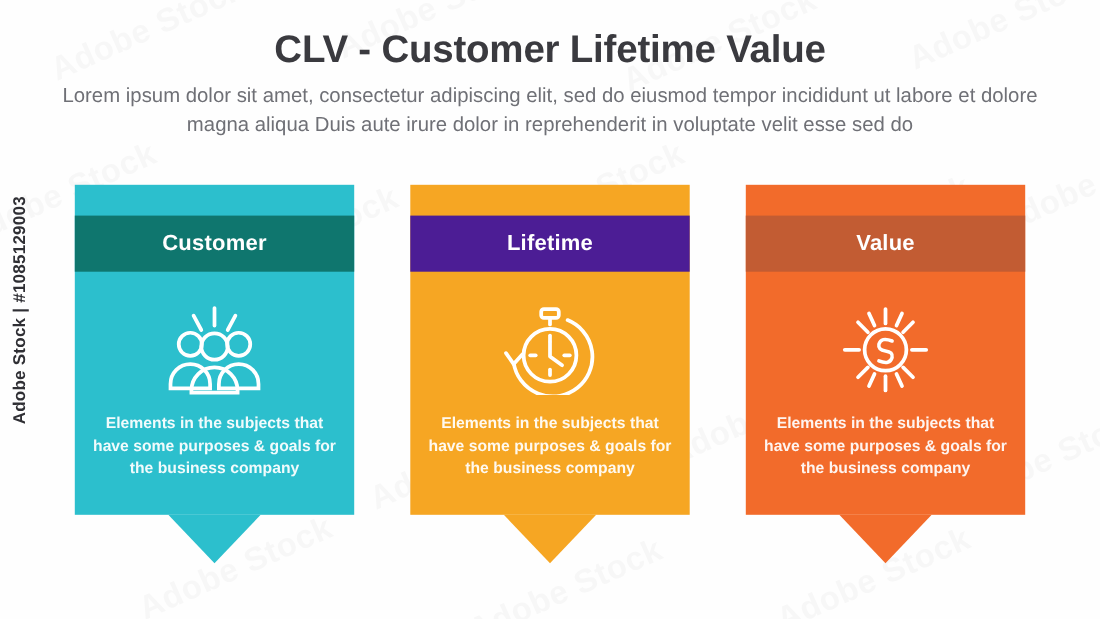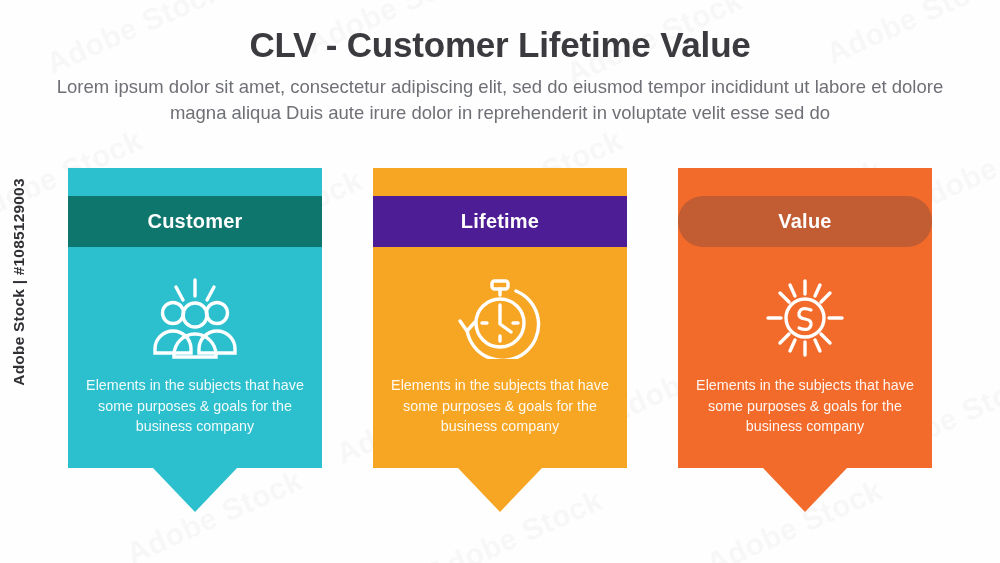--- a/index.html
+++ b/index.html
@@ -149,21 +149,21 @@
   .card-icon svg { display: block; }
 
   .card-desc {
     position: absolute;
     left: 16px;
     right: 16px;
     top: 207px;
     text-align: center;
     font-family: "Liberation Sans", sans-serif;
     font-size: 14.3px;
-    font-weight: 400;
+    font-weight: 700;
     line-height: 1.45;
     color: rgba(255,255,255,0.93);
   }
 
   .card-tail {
     position: absolute;
     left: 50%;
     top: 300px;
     width: 0;
     height: 0;
@@ -247,21 +247,21 @@
           <path d="M62 14 A36 36 0 1 1 13 53"></path>
           <polyline points="6,44 13,54 21,45"></polyline>
         </svg>
       </div>
       <div class="card-desc">Elements in the subjects that have  some purposes &amp; goals for the  business company</div>
       <div class="card-tail" style="border-top:44px solid #f6a623;"></div>
     </div>
 
     <div class="card c3">
       <div class="card-body" style="background:#f26b2b;"></div>
-      <div class="card-headband" style="background:#c25c33;border-radius:25px;">
+      <div class="card-headband" style="background:#c25c33;">
         <div class="card-headband-text">Value</div>
       </div>
       <div class="card-icon">
         <svg width="92" height="82" viewBox="0 0 92 82" fill="none" stroke="#ffffff" stroke-width="3.4" stroke-linecap="round">
           <circle cx="46" cy="41" r="19"></circle>
           <path d="M52 33 q-10 -4 -12 3 q-1 5 6 6 q7 1 6 6 q-2 7 -12 3" stroke-width="3.2" fill="none"></path>
           <line x1="46" y1="17" x2="46" y2="4"></line>
           <line x1="46" y1="65" x2="46" y2="78"></line>
           <line x1="22" y1="41" x2="9" y2="41"></line>
           <line x1="70" y1="41" x2="83" y2="41"></line>

